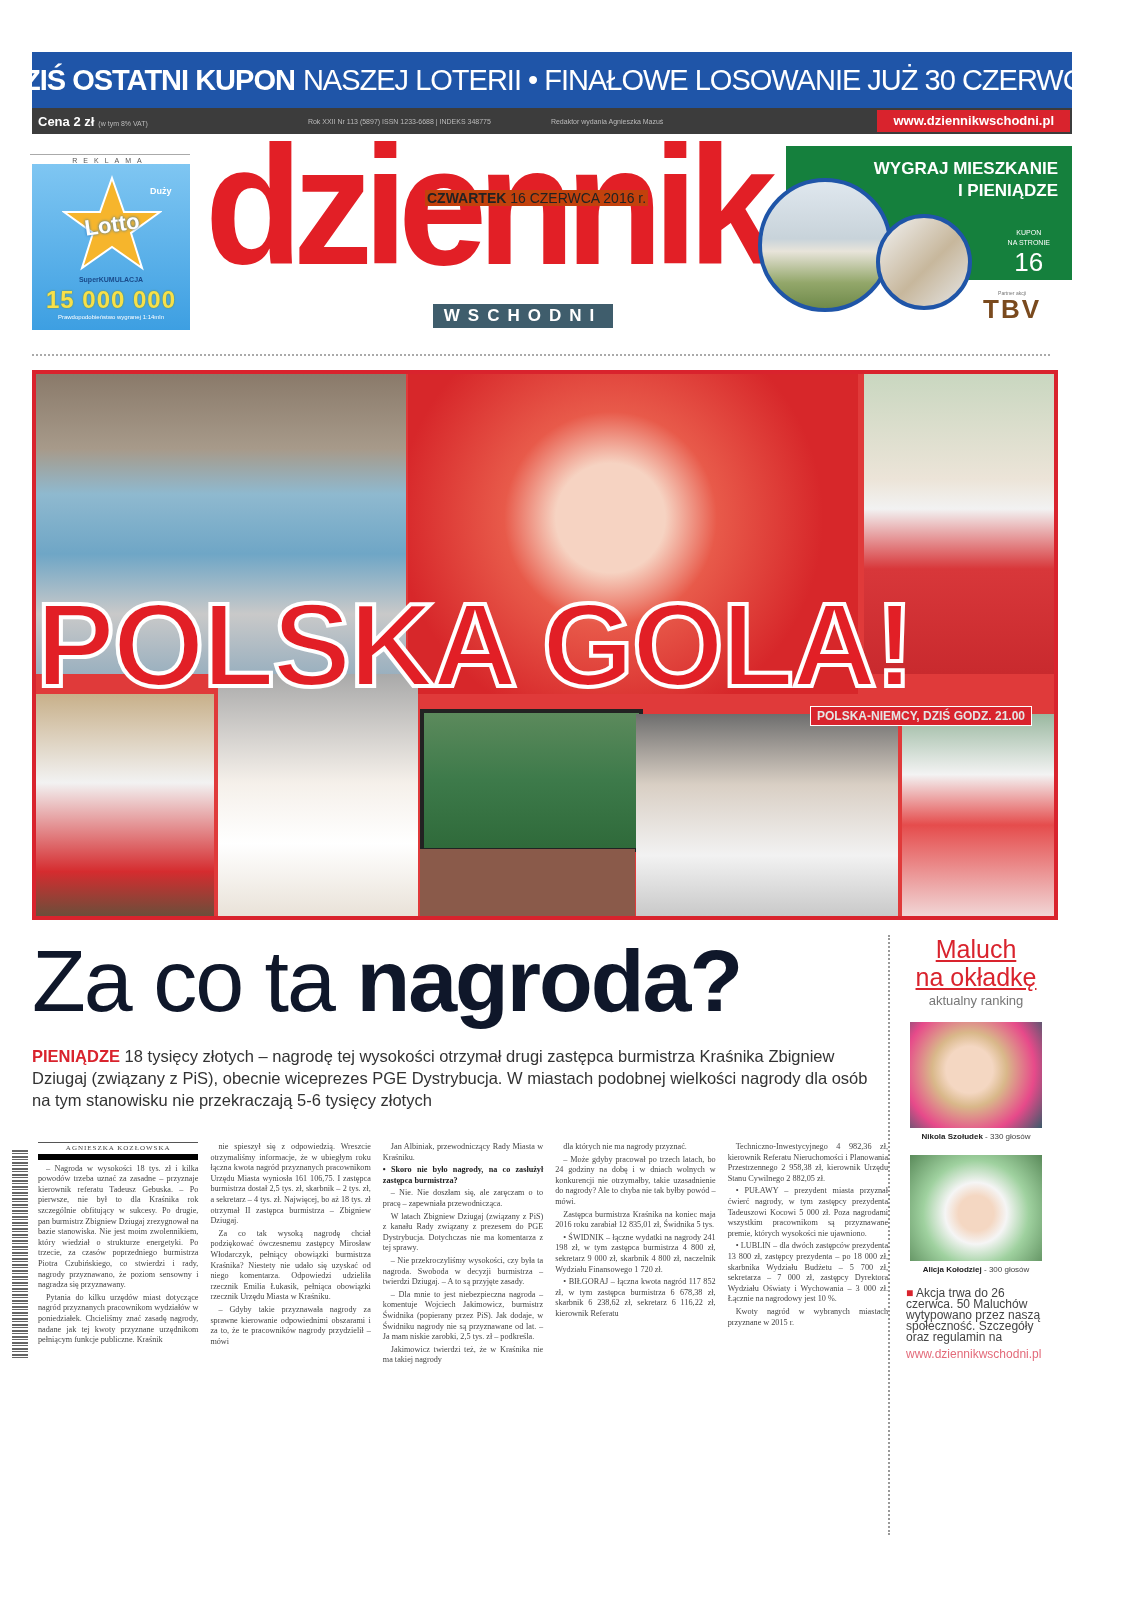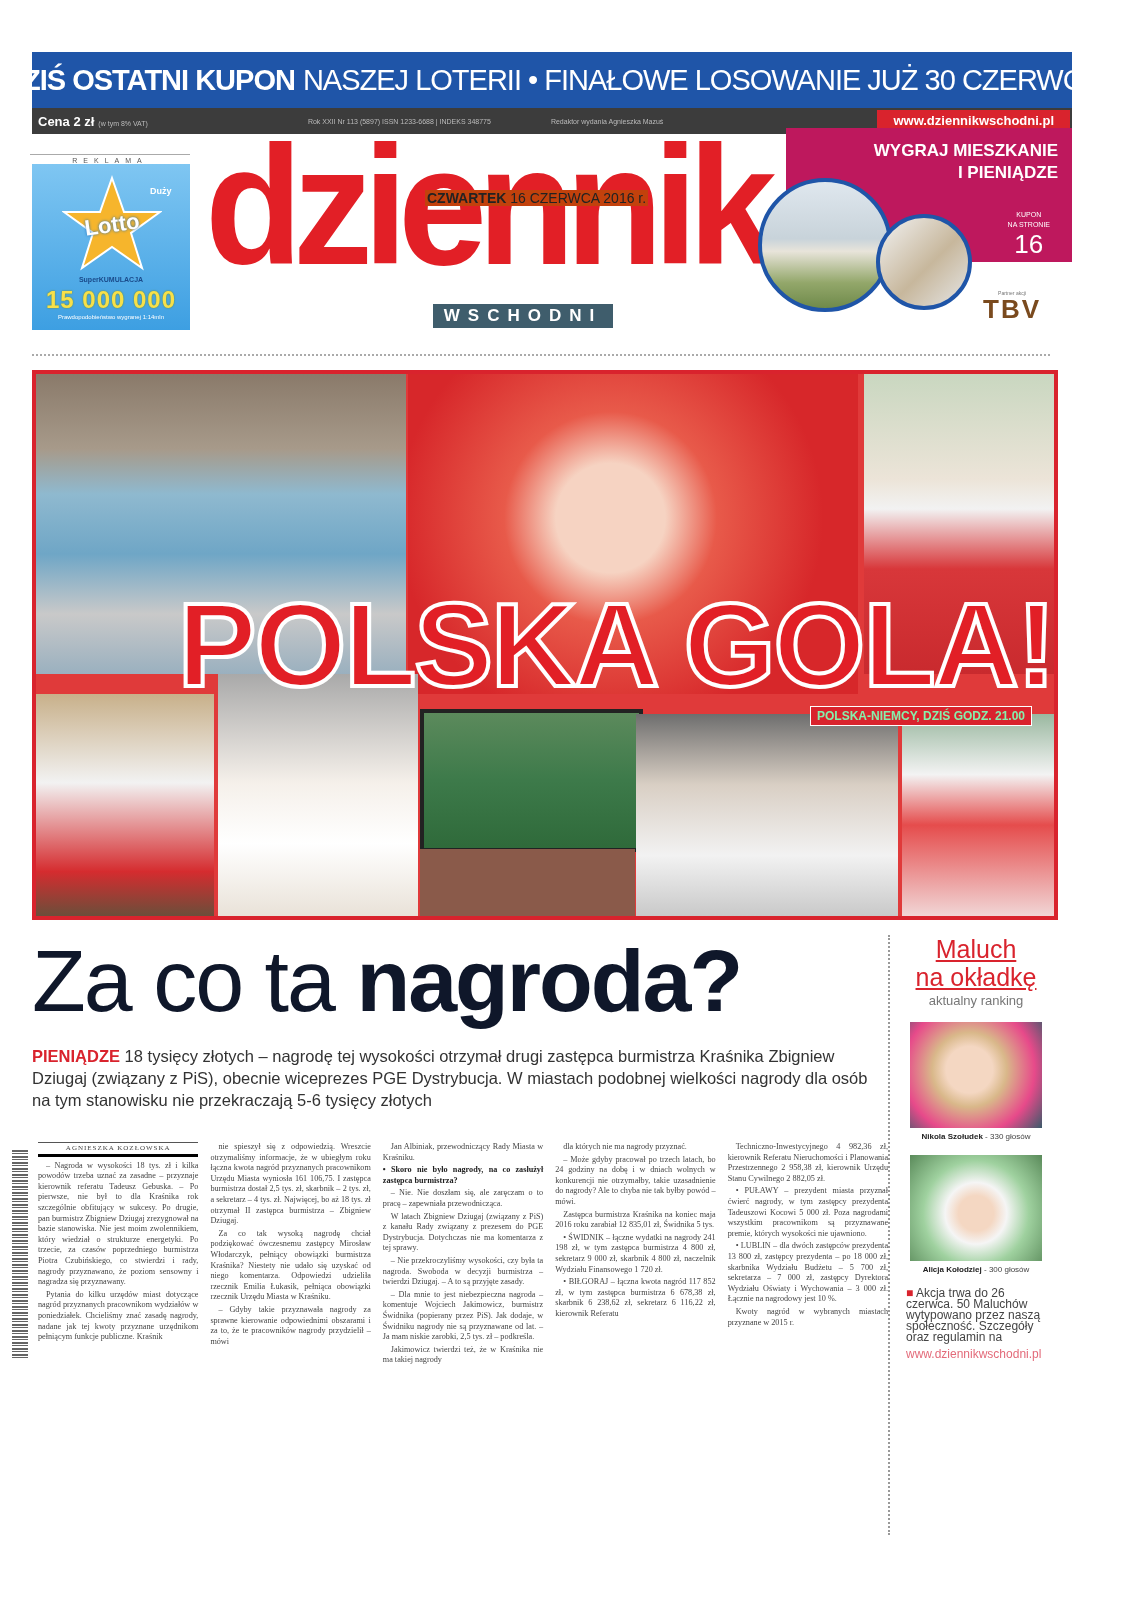--- a/index.html
+++ b/index.html
@@ -23,21 +23,21 @@
   #lotto .sub{position:absolute;left:0;top:112px;width:100%;text-align:center;font-size:7px;color:#1a4a8a;font-weight:bold;}
   #lotto .amount{position:absolute;left:0;top:122px;width:100%;text-align:center;font-size:24px;font-weight:bold;color:#f7e04a;text-shadow:0 0 2px #6a8a1a;letter-spacing:1px;}
   #lotto .fine{position:absolute;left:0;top:150px;width:100%;text-align:center;font-size:6px;color:#fff;}
   
   #masthead{left:205px;top:150px;width:540px;height:190px;}
   #masthead .logo{position:absolute;left:0;top:-28px;font-family:"Liberation Sans",sans-serif;font-weight:bold;font-size:168px;color:#e21f26;letter-spacing:-10px;line-height:1;transform:scaleX(0.95);transform-origin:left top;}
   #masthead .wschodni{position:absolute;left:228px;top:154px;width:180px;height:24px;background:#3f5d6c;color:#fff;font-weight:bold;font-size:17px;letter-spacing:8px;text-align:center;line-height:24px;}
   #masthead .date{position:absolute;left:220px;top:40px;font-size:14px;color:#222;background:#c2410c;padding:0 2px;}
   #masthead .date b{font-weight:bold;}
   
-  #promo{left:786px;top:128px;width:286px;height:134px;background:#be185d;color:#fff;text-decoration:underline;}
+  #promo{left:786px;top:146px;width:286px;height:134px;background:#15803d;color:#fff;text-decoration:underline;}
   #promo .title{position:absolute;right:14px;top:12px;text-align:right;font-weight:bold;font-size:17px;line-height:22px;}
   #promo .kupon{position:absolute;right:22px;top:82px;text-align:center;font-size:7px;line-height:10px;}
   #promo .kupon .num{font-size:26px;line-height:28px;}
   .circle{border-radius:50%;border:4px solid #1f55a8;overflow:hidden;}
   #promo-c1{left:758px;top:178px;width:126px;height:126px;background:linear-gradient(#dfe7ee 0%,#c8d3da 45%,#e8e4da 55%,#93a76a 80%,#6f8a4b 100%);}
   #promo-c2{left:876px;top:214px;width:88px;height:88px;background:linear-gradient(135deg,#f2f2f2,#c7b79c 55%,#e6e6e6);}
   #tbv{left:972px;top:290px;width:80px;height:34px;}
   #tbv .cap{font-size:5px;color:#777;text-align:center;}
   #tbv .logo{font-size:26px;font-weight:bold;color:#7a4a1e;text-align:center;line-height:26px;letter-spacing:2px;}
   
@@ -47,32 +47,32 @@
   .ph{position:absolute;overflow:hidden;}
   #ph1{left:0;top:0;width:370px;height:300px;background:linear-gradient(180deg,#8a7a6a 0%,#a79a8a 25%,#8fb9cf 40%,#6fa6c6 60%,#c9c9c9 80%,#9ab0bf 100%);}
   #ph2{left:372px;top:0;width:450px;height:320px;background:radial-gradient(circle at 45% 45%,#f6d3c2 0 18%,#e85a4a 35%,#d7272a 70%);}
   #ph3{left:828px;top:0;width:190px;height:300px;background:linear-gradient(180deg,#c9d7c0,#ece4d8 35%,#f2f2f2 45%,#d8373a 65%,#c92a2e 100%);}
   #ph4{left:0;top:320px;width:178px;height:222px;background:linear-gradient(180deg,#c8b08a,#f2f2f2 40%,#d52c2f 80%,#6b4e3a);}
   #ph5{left:182px;top:300px;width:200px;height:242px;background:linear-gradient(180deg,#a9a9a9,#f5f0ea 45%,#ffffff 70%,#e9e2d8);}
   #ph6{left:384px;top:335px;width:215px;height:135px;background:linear-gradient(180deg,#5c8a5c,#3d7a4a 50%,#2f6a3a);border:4px solid #222;}
   #ph6b{left:384px;top:475px;width:215px;height:67px;background:#8a5a4a;}
   #ph7{left:600px;top:340px;width:262px;height:202px;background:linear-gradient(180deg,#6e6e6e,#d9cfc4 35%,#f2f2f2 70%,#c9c9c9);}
   #ph8{left:866px;top:340px;width:152px;height:202px;background:linear-gradient(180deg,#9ab8a0,#f3f3f3 30%,#e54c4c 55%,#f1d6d6 100%);}
-  #polska-gola{left:0;top:212px;width:1018px;text-align:right;font-weight:bold;font-size:118px;line-height:1;color:#e21f26;-webkit-text-stroke:4px #fff;letter-spacing:-2px;font-family:"Liberation Sans",sans-serif;white-space:nowrap;}
-  #match-info{left:774px;top:332px;background:#d9232d;color:#86efac;font-weight:bold;font-size:12px;padding:2px 6px;border:1px solid #fff;}
+  #polska-gola{left:0;top:212px;width:1018px;text-align:left;font-weight:bold;font-size:118px;line-height:1;color:#e21f26;-webkit-text-stroke:4px #fff;letter-spacing:-2px;font-family:"Liberation Sans",sans-serif;white-space:nowrap;}
+  #match-info{left:774px;top:332px;background:#d9232d;color:#e5e5e5;font-weight:bold;font-size:12px;padding:2px 6px;border:1px solid #fff;}
   
   #headline{left:32px;top:930px;width:850px;font-size:88px;color:#0f172a;line-height:1.15;letter-spacing:-2px;white-space:nowrap;}
   #headline b{font-weight:bold;}
   #lead{left:32px;top:1045px;width:850px;font-size:16.5px;line-height:22px;color:#333;}
   #lead .kicker{color:#d9232d;font-weight:bold;}
   
   #body-cols{left:38px;top:1142px;width:850px;display:flex;gap:12px;}
   .col{flex:1;font-family:"Liberation Serif",serif;font-size:8.2px;line-height:10.6px;color:#444;text-align:justify;}
   .col p{margin:0 0 2px 0;text-indent:8px;}
-  .col .byline{text-align:center;text-indent:0;border-top:1px solid #555;border-bottom:3px solid #000000;font-size:7px;margin-bottom:4px;letter-spacing:1px;}
+  .col .byline{text-align:center;text-indent:0;border-top:1px solid #555;border-bottom:6px solid #000000;font-size:7px;margin-bottom:4px;letter-spacing:1px;}
   .col .q{font-weight:bold;color:#222;text-indent:0;}
   #barcode{left:12px;top:1150px;width:16px;height:210px;background:repeating-linear-gradient(180deg,#222 0 2px,#fff 2px 3px,#222 3px 4px,#fff 4px 6px);opacity:.7;}
   
   #vdivider{left:888px;top:935px;height:600px;border-left:2px dotted #999;}
   
   #sidebar{left:898px;top:935px;width:156px;}
   #sidebar .title{text-align:center;color:#d9232d;font-size:25px;line-height:28px;text-decoration:underline;}
   #sidebar .sub{text-align:center;color:#777;font-size:13px;margin-top:2px;}
   .kid{margin:14px auto 0;width:132px;}
   .kid .img{width:132px;height:106px;}

